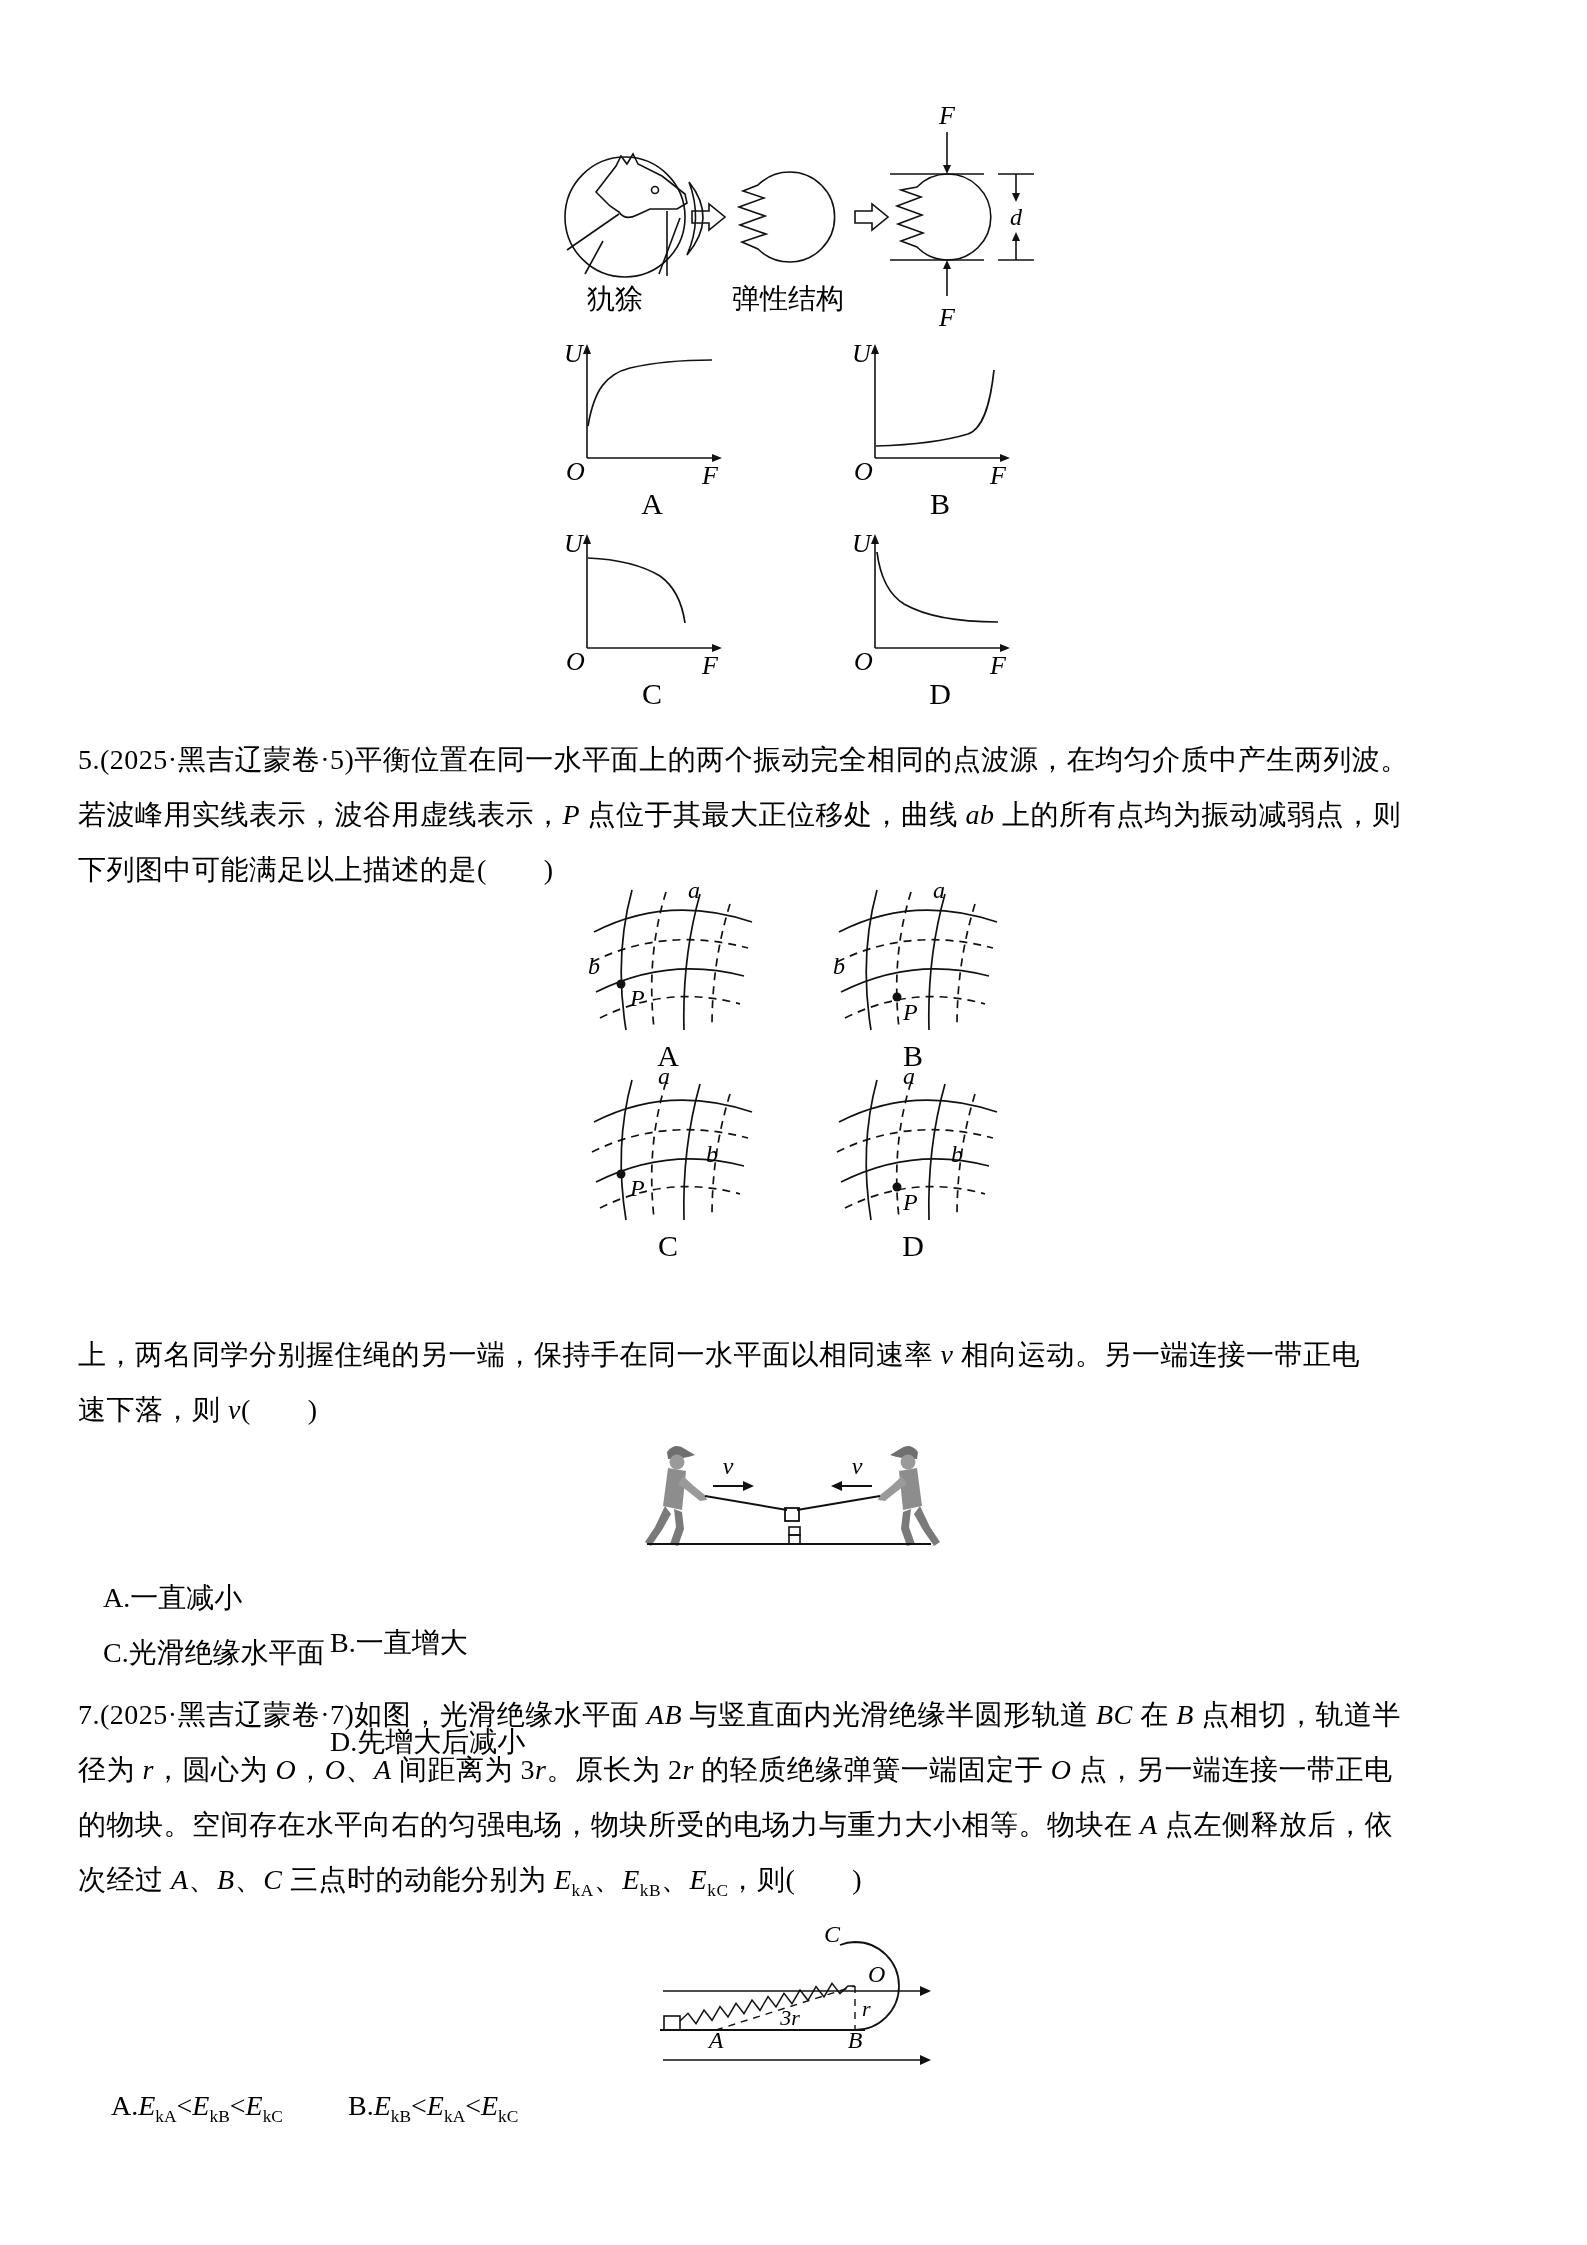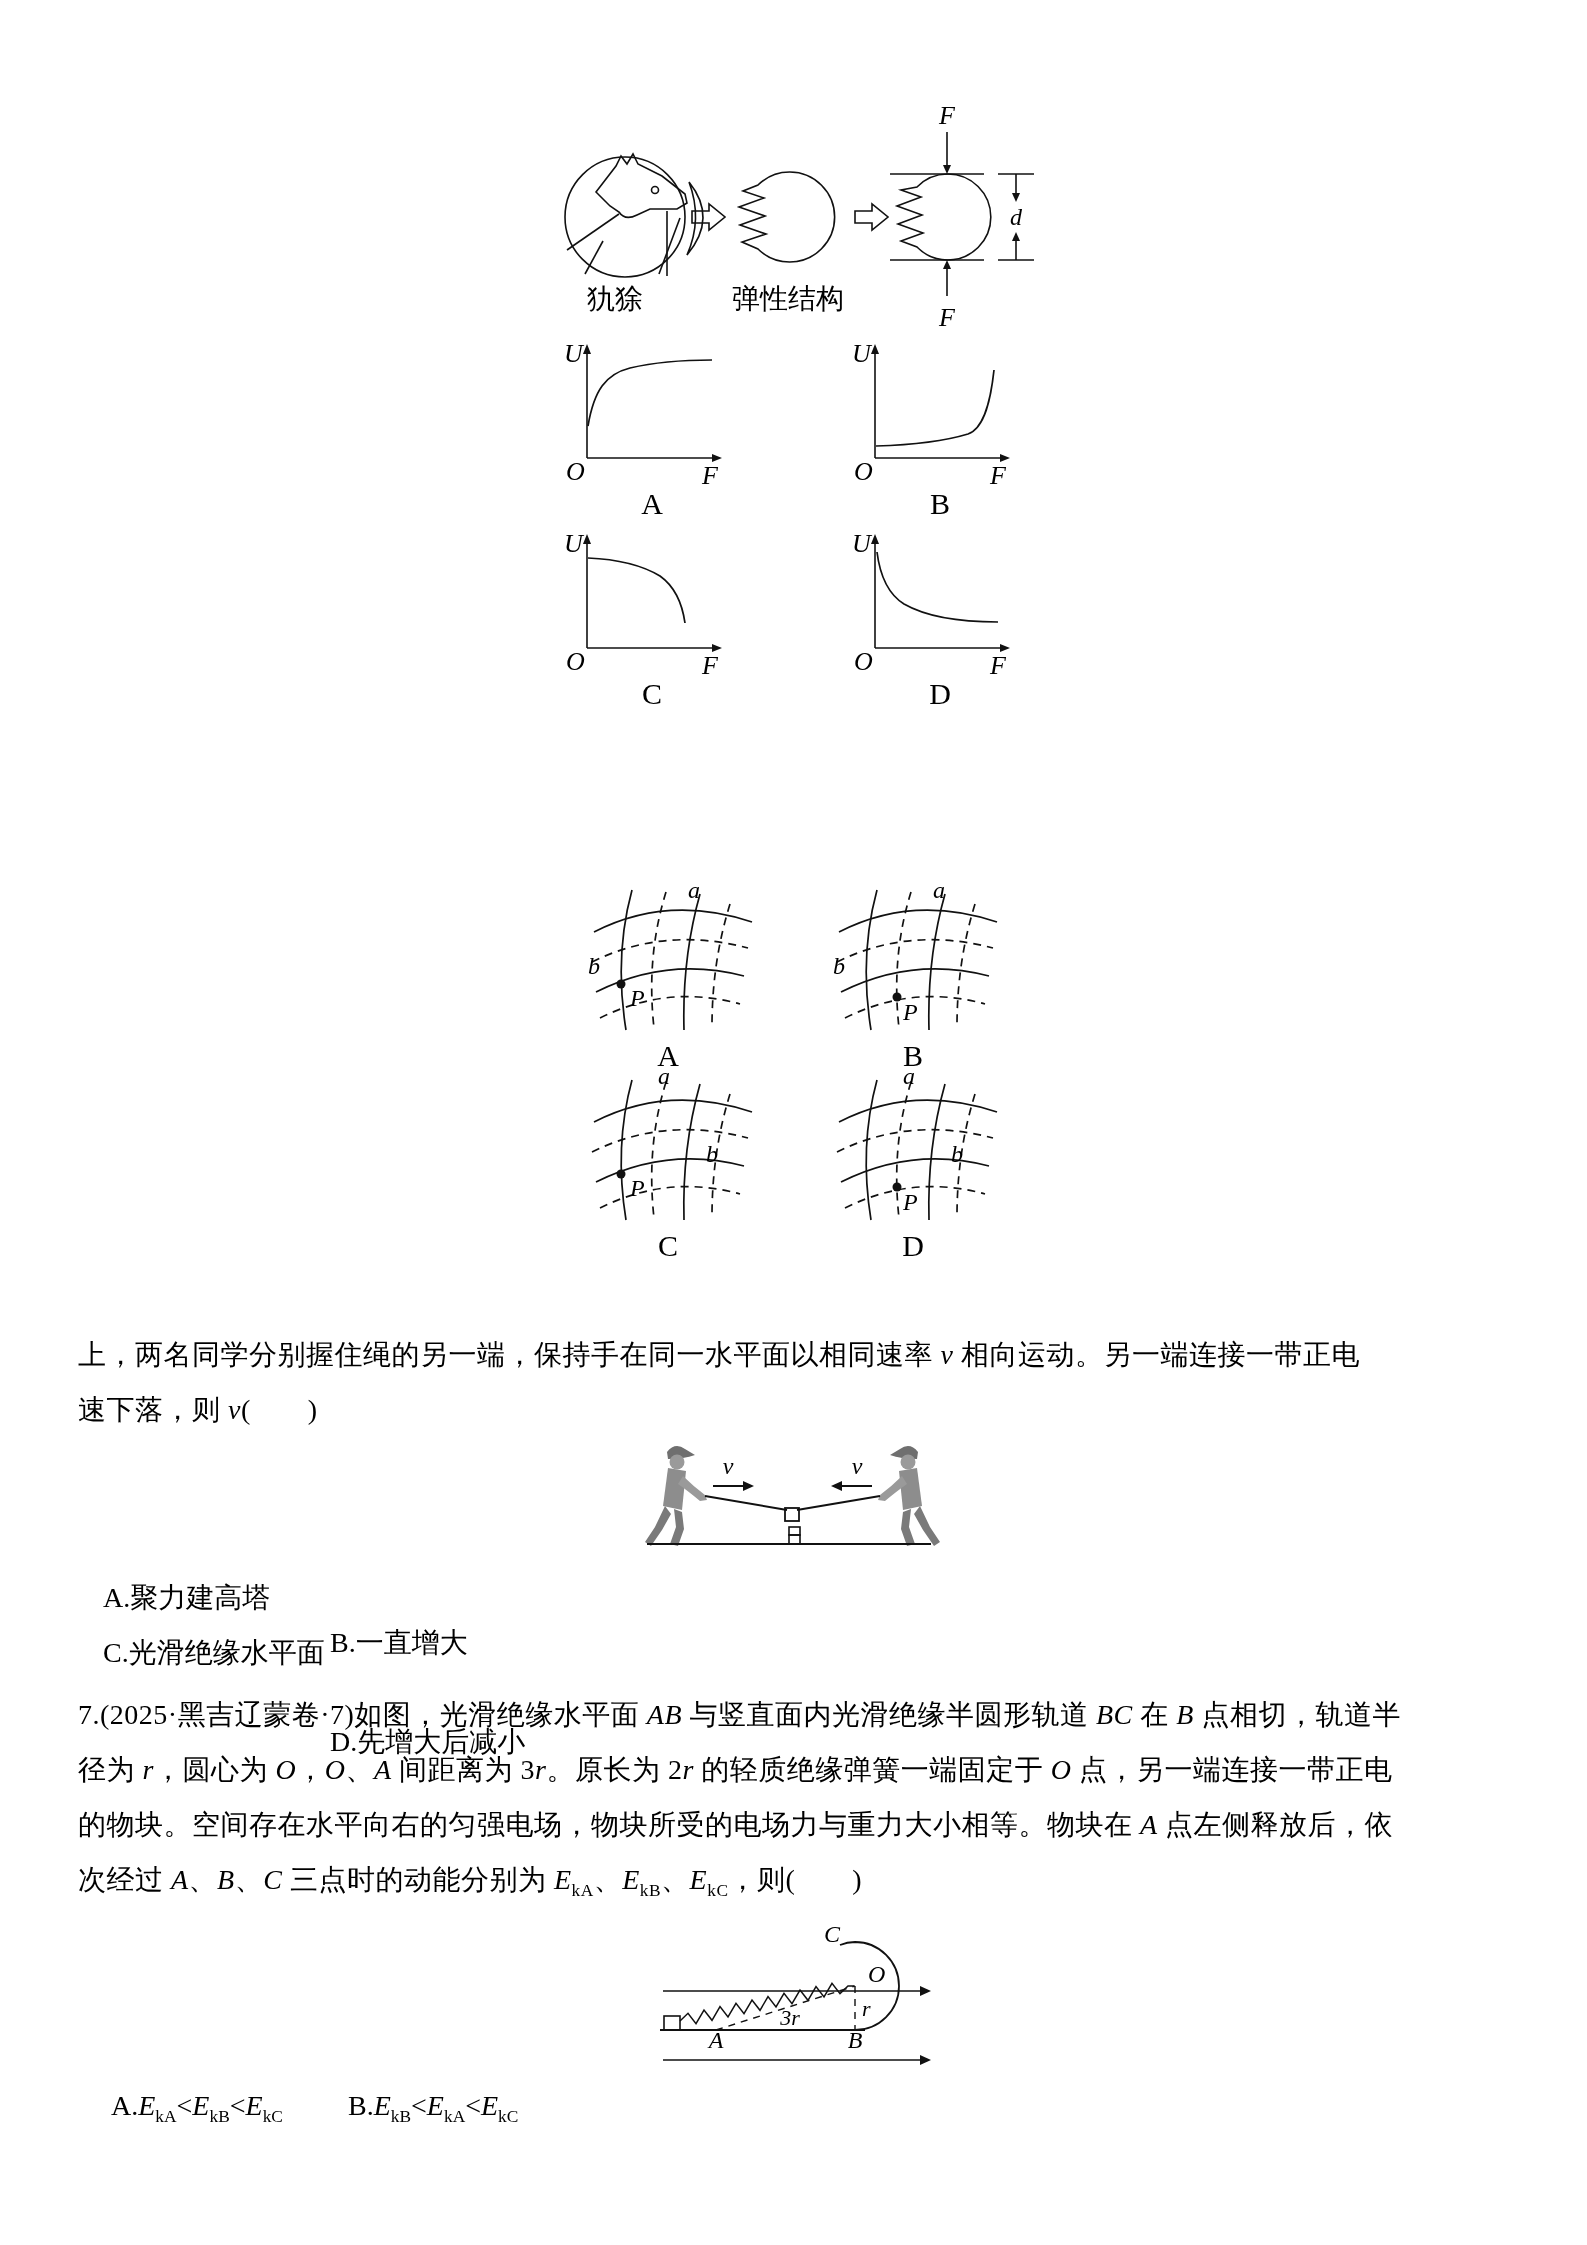--- a/index.html
+++ b/index.html
@@ -150,20 +150,21 @@
     </g>
     <polygon points="31,16 39,16 35,6" fill="#111"></polygon>
     <polygon points="160,116 160,124 170,120" fill="#111"></polygon>
     <path d="M37,24 C40,48 48,66 64,76 C92,92 134,94 158,94" fill="none" stroke="#111" stroke-width="1.7"></path>
     <text x="12" y="24" font-size="26" font-style="italic">U</text>
     <text x="14" y="142" font-size="26" font-style="italic">O</text>
     <text x="150" y="146" font-size="26" font-style="italic">F</text>
     <text x="100" y="176" font-size="30" text-anchor="middle">D</text>
   </svg>
 
+  <p class="q" style="left:78px;top:732px;margin:0"><span>5.(2025·黑吉辽蒙卷·5)平衡位置在同一水平面上的两个振动完全相同的点波源，在均匀介质中产生两列波。</span><br><span>若波峰用实线表示，波谷用虚线表示，</span><i>P</i><span> 点位于其最大正位移处，曲线 </span><i>ab</i><span> 上的所有点均为振动减弱点，则</span><br><span>下列图中可能满足以上描述的是(　　)</span></p>
 
   <svg style="left:588px;top:878px" width="170" height="195" viewBox="0 0 170 195">
     <use href="#wavegrid"></use>
     <text x="100" y="20" font-size="24" font-style="italic">a</text>
     <text x="0" y="96" font-size="24" font-style="italic">b</text>
     <circle cx="33" cy="106" r="4.5" fill="#111"></circle>
     <text x="42" y="128" font-size="24" font-style="italic">P</text>
     <text x="80" y="188" font-size="30" text-anchor="middle">A</text>
   </svg>
 
@@ -208,21 +209,21 @@
     <rect x="156" y="109" width="11" height="9" fill="none" stroke="#111" stroke-width="1.6"></rect>
     <line x1="14" y1="118" x2="298" y2="118" stroke="#111" stroke-width="2"></line>
     <line x1="80" y1="60" x2="112" y2="60" stroke="#111" stroke-width="2"></line>
     <polygon points="110,55 110,65 121,60" fill="#111"></polygon>
     <line x1="239" y1="60" x2="207" y2="60" stroke="#111" stroke-width="2"></line>
     <polygon points="209,55 209,65 198,60" fill="#111"></polygon>
     <text x="95" y="48" font-size="24" font-style="italic" text-anchor="middle">v</text>
     <text x="224" y="48" font-size="24" font-style="italic" text-anchor="middle">v</text>
   </svg>
 
-  <div class="opt" style="left:103px;top:1582px"><span>A.</span><span>聚力建高塔</span></div>
+  <div class="opt" style="left:103px;top:1582px"><span>A.</span><span>一直减小</span></div>
   <div class="opt" style="left:330px;top:1627px"><span>B.</span><span>一直增大</span></div>
   <div class="opt" style="left:103px;top:1637px"><span>C.</span><span>光滑绝缘水平面</span></div>
   <div class="opt" style="left:330px;top:1726px"><span>D.</span><span>先增大后减小</span></div>
 
   <p class="q" style="left:78px;top:1687px;margin:0"><span>7.(2025·黑吉辽蒙卷·7)如图，光滑绝缘水平面 </span><i>AB</i><span> 与竖直面内光滑绝缘半圆形轨道 </span><i>BC</i><span> 在 </span><i>B</i><span> 点相切，轨道半</span><br><span>径为 </span><i>r</i><span>，圆心为 </span><i>O</i><span>，</span><i>O</i><span>、</span><i>A</i><span> 间距离为 3</span><i>r</i><span>。原长为 2</span><i>r</i><span> 的轻质绝缘弹簧一端固定于 </span><i>O</i><span> 点，另一端连接一带正电</span><br><span>的物块。空间存在水平向右的匀强电场，物块所受的电场力与重力大小相等。物块在 </span><i>A</i><span> 点左侧释放后，依</span><br><span>次经过 </span><i>A</i><span>、</span><i>B</i><span>、</span><i>C</i><span> 三点时的动能分别为 </span><i>E</i><sub>kA</sub><span>、</span><i>E</i><sub>kB</sub><span>、</span><i>E</i><sub>kC</sub><span>，则(　　)</span></p>
 
   <svg style="left:628px;top:1928px" width="332" height="155" viewBox="0 0 332 155">
     <g stroke="#111" stroke-width="1.6" fill="none">
       <line x1="35" y1="63" x2="296" y2="63"></line>
       <line x1="35" y1="132" x2="296" y2="132"></line>

